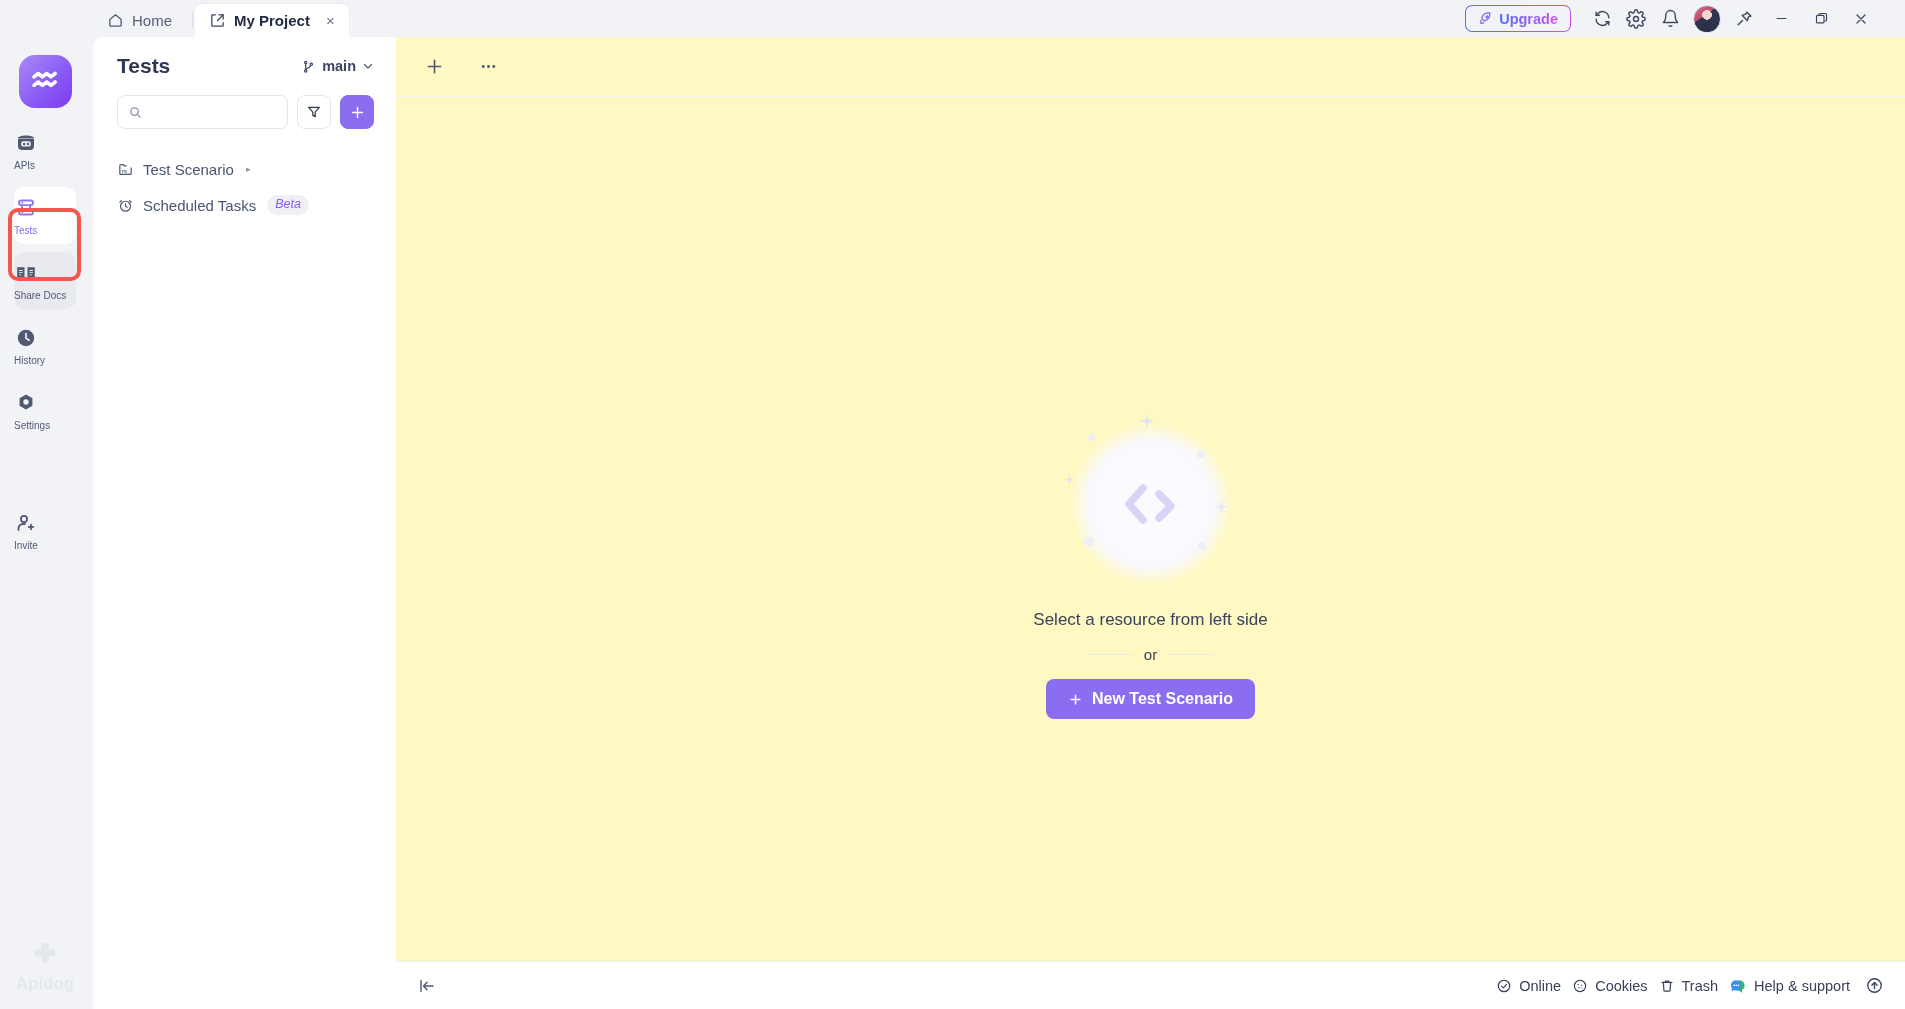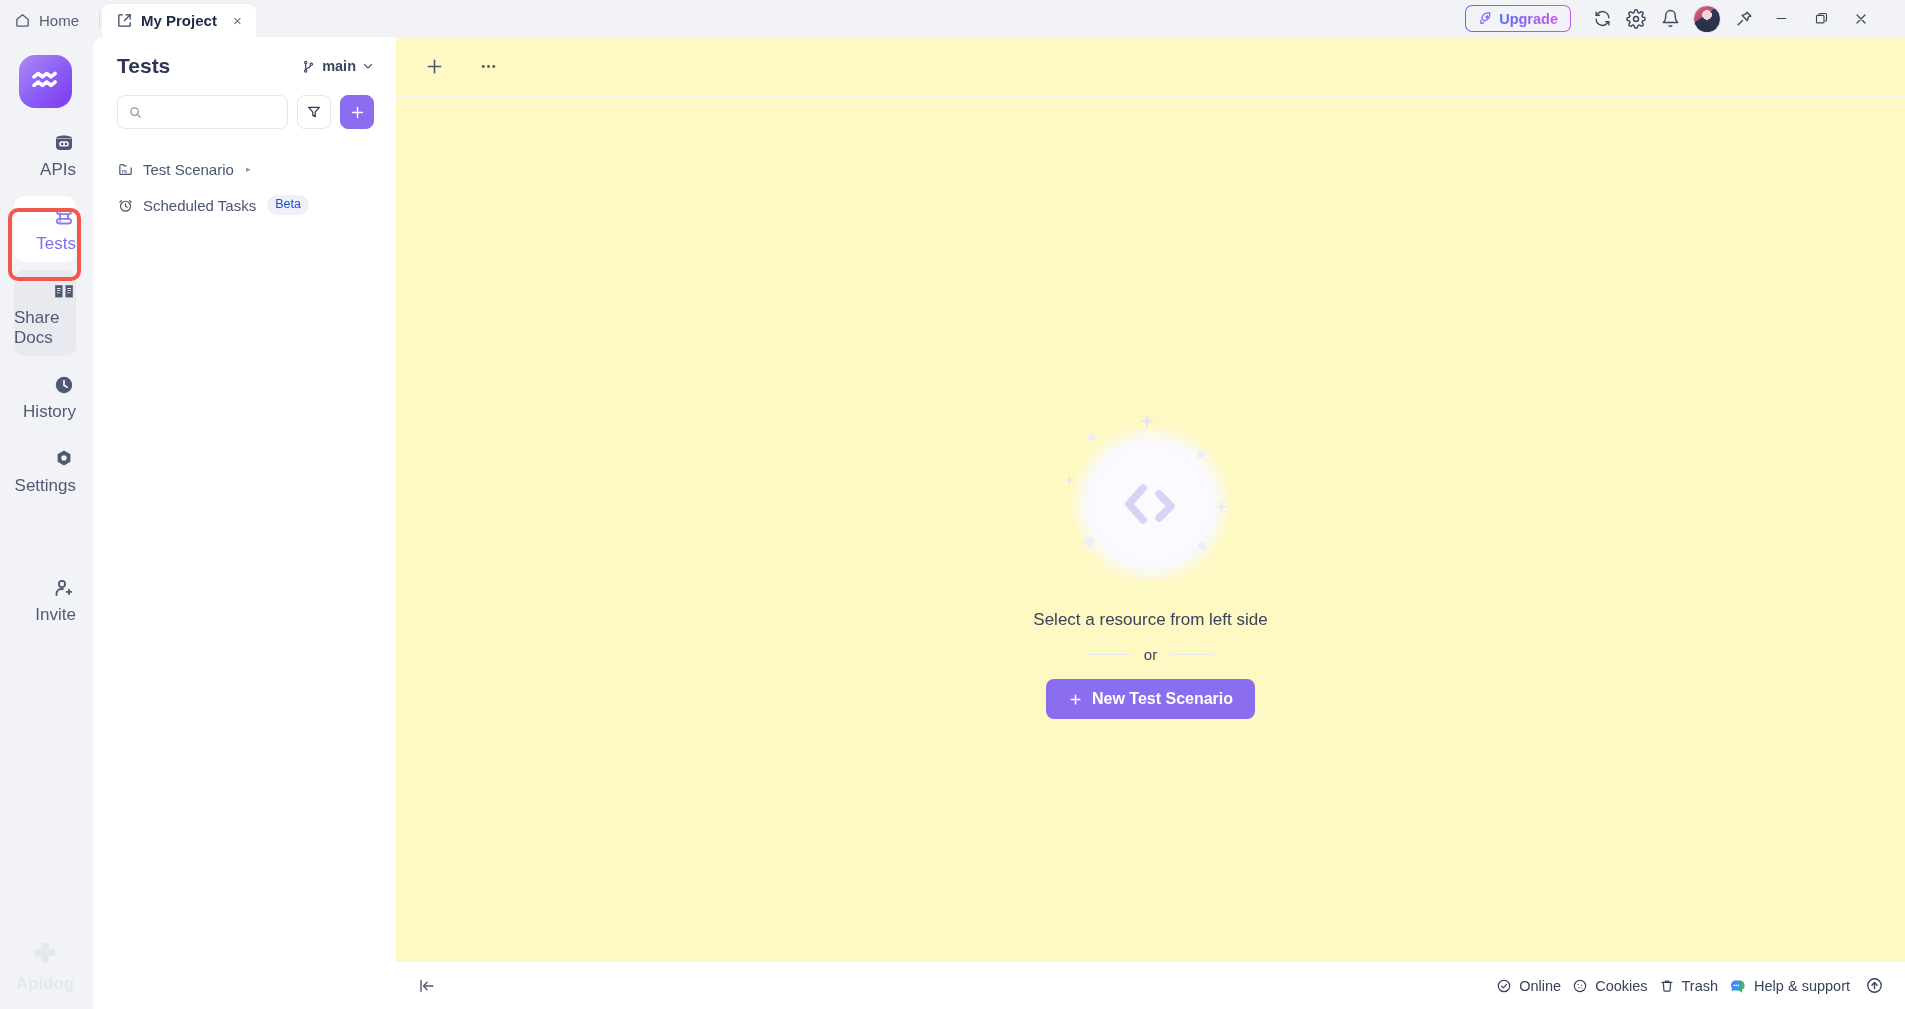--- a/index.html
+++ b/index.html
@@ -9,21 +9,21 @@
     font-family: "Liberation Sans", sans-serif;
     overflow: hidden;
   }
 
   
   .titlebar {
     position: absolute; top: 0; left: 0; width: 1905px; height: 37px;
     background: #f1f3f7;
     display: flex; align-items: flex-end;
   }
-  .tabs-zone { display: flex; align-items: flex-end; height: 37px; }
+  .tabs-zone { display: flex; align-items: flex-end; height: 37px; padding-left: 93px; }
   .tab {
     display: flex; align-items: center; gap: 8px;
     height: 33px; padding: 0 14px 0 14px;
     font-size: 15px; color: #4c5670;
     border-radius: 8px 8px 0 0;
     position: relative;
   }
   .tab.home { color: #54607a; padding-right: 18px; }
   .tab.active {
     background: #fff; color: #1f2a44; font-weight: 600;
@@ -89,22 +89,22 @@
   }
   .logo {
     width: 53px; height: 53px; margin-top: 18px; border-radius: 16px;
     background: linear-gradient(135deg,#a98bf5 0%, #8b5cf6 55%, #7c3aed 100%);
     display: flex; align-items: center; justify-content: center;
   }
   .rail-items { margin-top: 14px; width: 100%; display: flex; flex-direction: column; align-items: center; }
   .rail-item {
     width: 62px; padding: 9px 0 8px 0; margin-bottom: 8px;
     border-radius: 10px;
-    display: flex; flex-direction: column; align-items: flex-end; gap: 5px;
-    color: #505b73; font-size: 17px;
+    display: flex; flex-direction: column; align-items: flex-start; gap: 5px;
+    color: #505b73; font-size: 10px;
   }
   .rail-item .ri-ico { display: flex; align-items: center; justify-content: center; height: 24px; }
   .rail-item.active { color: #7c6ef0; background: #fff; }
   .rail-item.hover { background: #e8eaf0; }
   .rail-annot {
     position: absolute; left: 8px; top: 208px; width: 73px; height: 73px;
     border: 4px solid #f2574d; border-radius: 10px; pointer-events: none;
   }
   .rail-spacer { flex: 0 0 55px; }
   .rail-bottom {
@@ -142,22 +142,22 @@
     width: 34px; height: 34px; border: 1px solid #e4e7ee; border-radius: 8px;
     display: flex; align-items: center; justify-content: center; background: #fff;
   }
   .icon-btn.primary { background: #8b6ef0; border-color: #8b6ef0; color: #fff; }
   .tree { margin-top: 22px; }
   .tree-item {
     height: 36px; display: flex; align-items: center; gap: 9px;
     padding: 0 18px 0 24px; font-size: 15px; color: #4a5571;
   }
   .beta-badge {
-    font-size: 12.5px; color: #1d4ed8; background: #eef0f5;
-    border-radius: 10px; padding: 2px 8px; line-height: 1.25; margin-left: 2px;
+    font-size: 12.5px; color: #8b5cf6; background: #eef0f5;
+    border-radius: 10px; padding: 2px 8px; line-height: 1.25; margin-left: 2px; font-style: italic;
   }
   .caret { color: #8b94a8; font-size: 9px; margin-left: 3px; }
 
   
   .main {
     position: absolute; left: 396px; top: 37px; width: 1509px; height: 972px;
     background: #fef9c3;
   }
   .main-toolbar {
     height: 60px; display: flex; align-items: center; gap: 22px;

